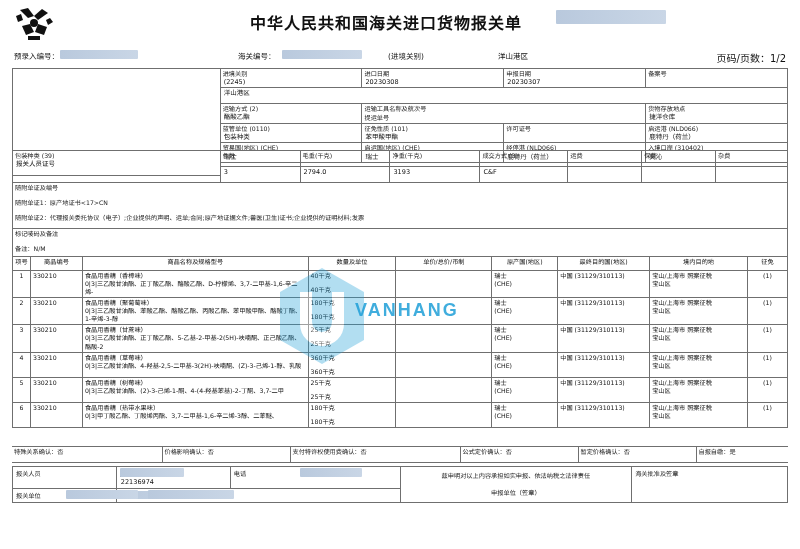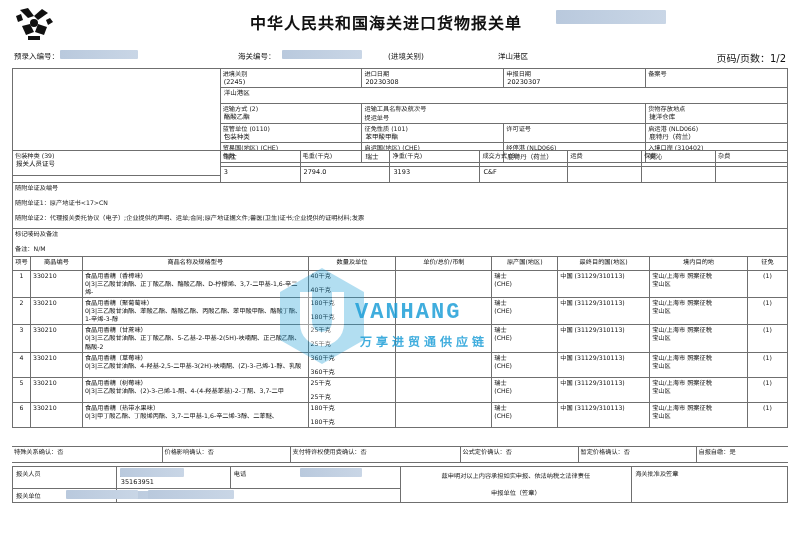--- a/index.html
+++ b/index.html
@@ -73,23 +73,23 @@
 
   
   .wm{
     position:absolute;left:270px;top:262px;
     width:370px;height:120px;
     pointer-events:none;
     opacity:.62;
   }
   .wm-text{
     position:absolute;left:355px;top:300px;
-    font-size:22px;font-weight:bold;color:#1f9fd8;
+    font-size:18px;font-weight:bold;color:#1f9fd8;
     letter-spacing:2px;opacity:.85;
-    font-family:Liberation Mono, monospace;
+    font-family:Liberation Sans, sans-serif;
   }
   .wm-sub{
     position:absolute;left:360px;top:332px;
     font-size:12px;font-weight:bold;color:#1f9fd8;
     letter-spacing:4px;opacity:.85;
   }
   .pageno{position:absolute;right:14px;top:50px;font-size:10px;}
 </style>
 </head>
 <body>
@@ -471,21 +471,20 @@
 
   <div class="wm">
     <svg width="370" height="120" viewBox="0 0 370 120">
       <g opacity="0.55">
         <polygon points="52,6 94,30 94,78 52,102 10,78 10,30" fill="#1f9fd8"></polygon>
         <path d="M30 30 h12 v30 a10 10 0 0 0 20 0 v-30 h12 v32 a22 22 0 0 1 -44 0 z" fill="#ffffff"></path>
       </g>
     </svg>
   </div>
   <div class="wm-text">VANHANG</div>
-  <div class="wm-sub">万享进贸通供应链</div>
 
   <table class="grid" style="top:446px;">
     <colgroup>
       <col style="width:150px">
         <col style="width:128px">
         <col style="width:170px">
         <col style="width:118px">
         <col style="width:118px">
         <col style="width:92px">
     </colgroup>
@@ -509,21 +508,21 @@
         <col style="width:232px">
         <col style="width:156px">
     </colgroup>
     <tbody>
         <tr>
       <td>
         <span class="lab">报关人员</span>
       </td>
       <td>
         <span class="lab">报关人员证号</span>
-        <span class="cellval">35163951</span>
+        <span class="cellval">22136974</span>
       </td>
       <td>
         <span class="lab">电话</span>
       </td>
       <td rowspan="2">
         <div class="lab" style="text-align:center;padding-top:2px;">兹申明对以上内容承担如实申报、依法纳税之法律责任</div>
         <div class="lab" style="text-align:center;padding-top:8px;">申报单位（签章）</div>
       </td>
       <td rowspan="2">
         <span class="lab">海关批准及签章</span>

